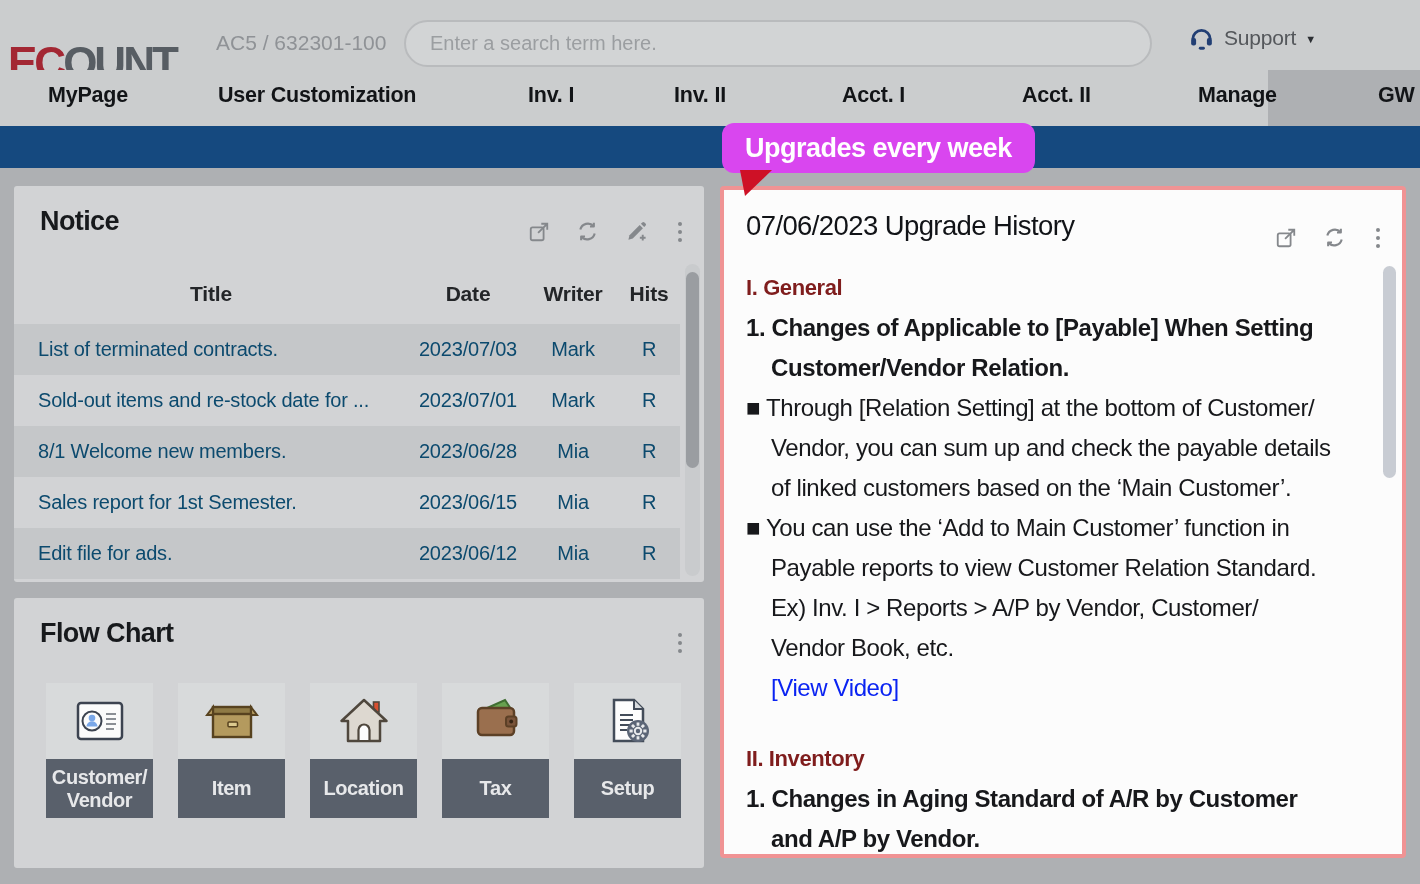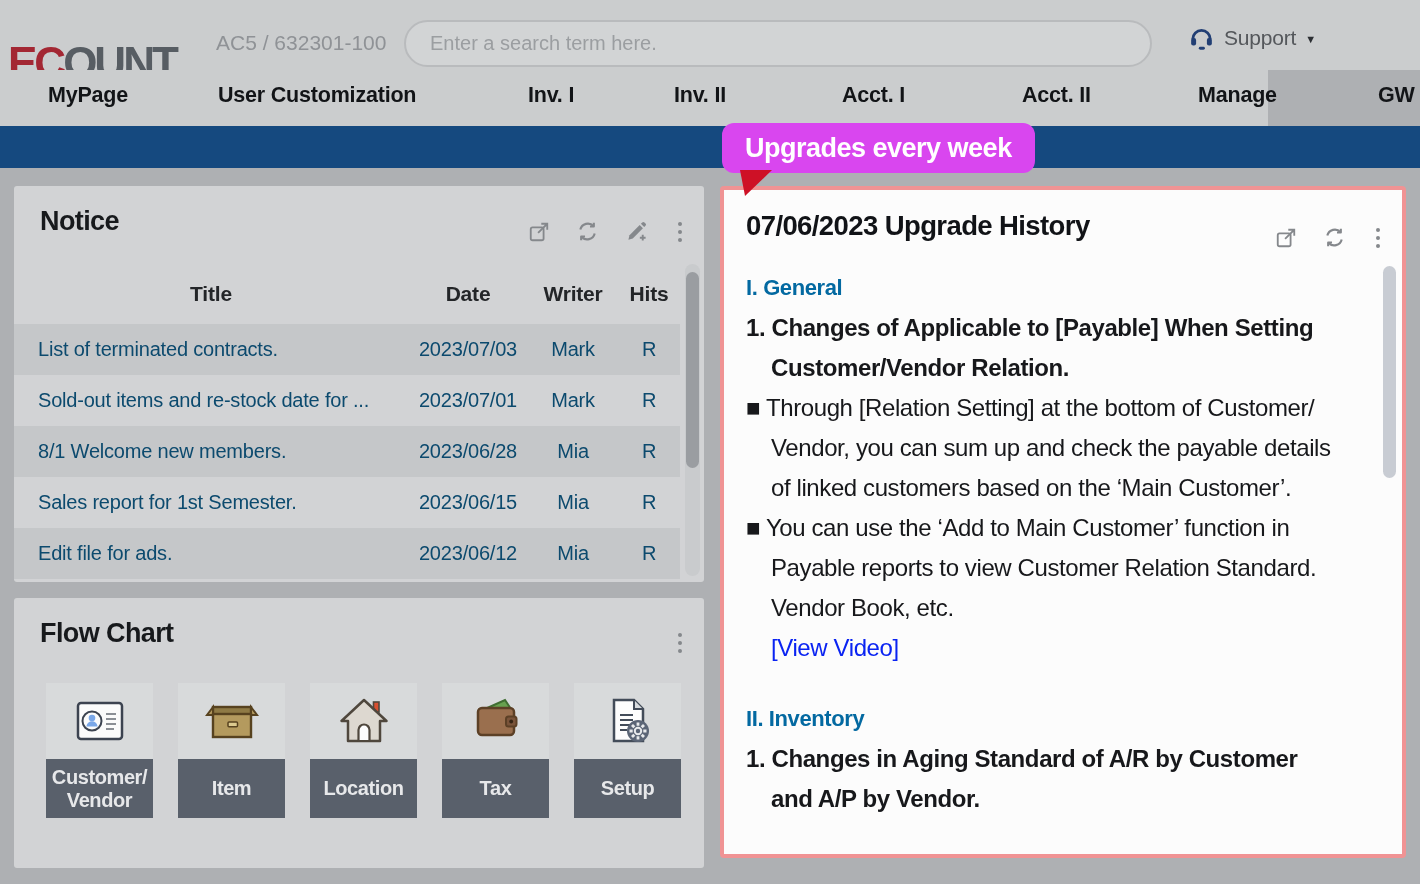--- a/index.html
+++ b/index.html
@@ -58,26 +58,26 @@
   .flow{left:14px;top:598px;width:690px;height:270px;}
   .tile{position:absolute;top:85px;width:107px;height:135px;cursor:pointer;}
   .tile-icon{height:76px;background:#d8dadb;display:flex;align-items:center;justify-content:center;}
   .tile-label{height:59px;background:#59606b;color:#e7e8ea;font-size:20px;font-weight:600;
     display:flex;align-items:center;justify-content:center;text-align:center;line-height:23px;
     letter-spacing:-0.4px;padding:0 3px;overflow-wrap:anywhere;}
 
   
   .panel{position:absolute;left:720px;top:186px;width:686px;height:672px;background:#fcfcfc;
     border:4px solid #f09394;border-radius:4px;z-index:5;}
-  .p-title{position:absolute;left:22px;top:20px;font-size:27.5px;font-weight:700;color:#111317;letter-spacing:-0.6px;}
+  .p-title{position:absolute;left:22px;top:20px;font-size:27.5px;font-weight:400;color:#111317;letter-spacing:-0.6px;}
   .p-icons{position:absolute;right:18px;top:36px;display:flex;gap:26px;align-items:center;}
   .p-content{position:absolute;left:22px;top:78px;right:44px;}
   .u-line{line-height:40px;font-size:24px;color:#17181b;letter-spacing:-0.4px;white-space:nowrap;}
   .u-line.bold{font-weight:700;}
-  .u-line.heading{color:#0369a1;font-weight:700;font-size:22px;}
+  .u-line.heading{color:#7f1d1d;font-weight:700;font-size:22px;}
   .u-line.indent{padding-left:25px;}
   .u-line.link{color:#0a23f2;cursor:pointer;}
   .u-line.gap{margin-top:31px;}
   .p-thumb{position:absolute;right:6px;top:76px;width:13px;height:212px;background:#c8ccd3;border-radius:7px;cursor:pointer;}
 </style>
 </head>
 <body>
 
 <div id="screen">
 
@@ -280,20 +280,21 @@
     </div>
     <div class="p-content">
         <div class="u-line heading">I. General</div>
         <div class="u-line bold">1. Changes of Applicable to [Payable] When Setting</div>
         <div class="u-line bold indent">Customer/Vendor Relation.</div>
         <div class="u-line body">■ Through [Relation Setting] at the bottom of Customer/</div>
         <div class="u-line body indent">Vendor, you can sum up and check the payable details</div>
         <div class="u-line body indent">of linked customers based on the ‘Main Customer’.</div>
         <div class="u-line body">■ You can use the ‘Add to Main Customer’ function in</div>
         <div class="u-line body indent">Payable reports to view Customer Relation Standard.</div>
+        <div class="u-line body indent">Ex) Inv. I  &gt; Reports &gt; A/P by Vendor, Customer/</div>
         <div class="u-line body indent">Vendor Book, etc.</div>
         <div class="u-line link indent">[View Video]</div>
         <div class="u-line heading gap">II. Inventory</div>
         <div class="u-line bold">1. Changes in Aging Standard of A/R by Customer</div>
         <div class="u-line bold indent">and A/P by Vendor.</div>
       </div>
     <div class="p-thumb"></div>
   </div>
 
 </div>

